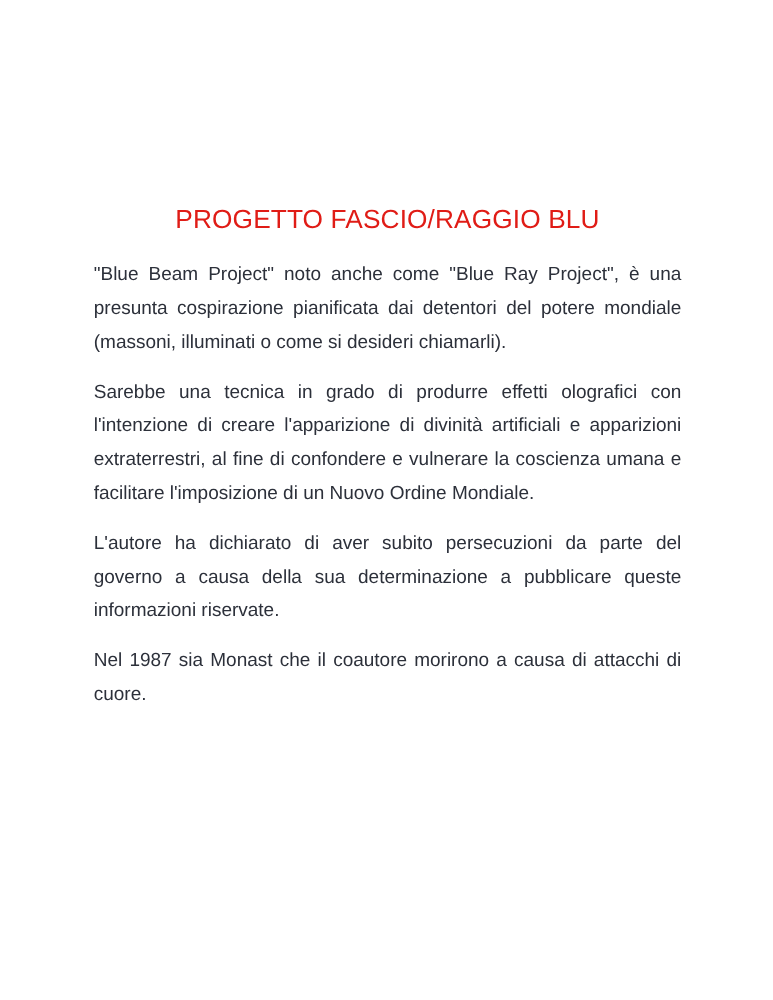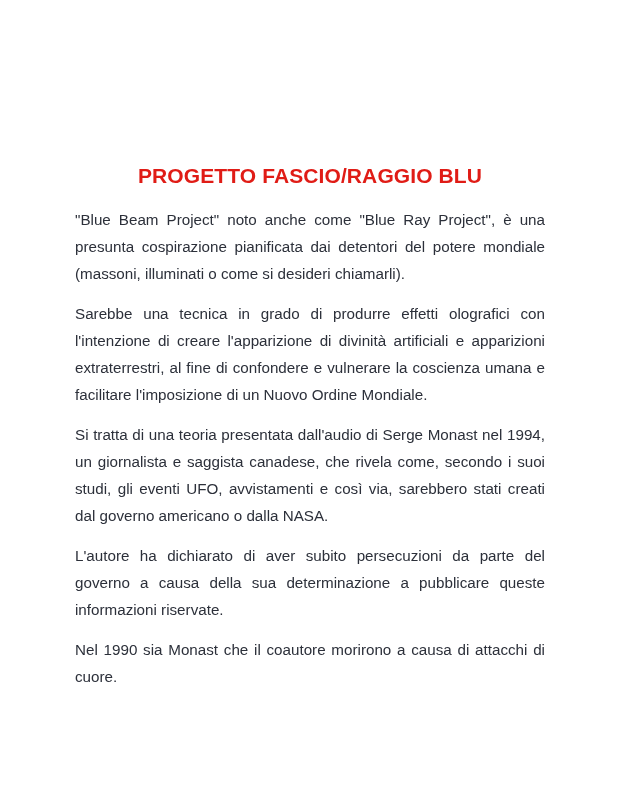--- a/index.html
+++ b/index.html
@@ -33,21 +33,21 @@
   .doc-title {
     margin: 0;
     padding: 0;
     position: absolute;
     left: 0;
     top: 163px;
     width: 470px;
     text-align: center;
     font-family: "Liberation Sans", sans-serif;
     font-size: 21px;
-    font-weight: bold;
+    font-weight: normal;
     letter-spacing: 0.1px;
     color: #e01c16;
     line-height: 26px;
     white-space: nowrap;
   }
 
   .body-block {
     position: absolute;
     left: 0;
     top: 206px;
@@ -75,19 +75,18 @@
 <body>
 
 <div class="page">
   <div class="content">
 
     <h1 class="doc-title">PROGETTO FASCIO/RAGGIO BLU</h1>
 
     <div class="body-block">
       <p class="para">"Blue Beam Project" noto anche come "Blue Ray Project", è una presunta cospirazione pianificata dai detentori del potere mondiale (massoni, illuminati o come si desideri chiamarli).</p>
       <p class="para">Sarebbe una tecnica in grado di produrre effetti olografici con l'intenzione di creare l'apparizione di divinità artificiali e apparizioni extraterrestri, al fine di confondere e vulnerare la coscienza umana e facilitare l'imposizione di un Nuovo Ordine Mondiale.</p>
-      <p class="para">Si tratta di una teoria presentata dall'audio di Serge Monast nel 1994, un giornalista e saggista canadese, che rivela come, secondo i suoi studi, gli eventi UFO, avvistamenti e così via, sarebbero stati creati dal governo americano o dalla NASA.</p>
       <p class="para">L'autore ha dichiarato di aver subito persecuzioni da parte del governo a causa della sua determinazione a pubblicare queste informazioni riservate.</p>
-      <p class="para">Nel 1990 sia Monast che il coautore morirono a causa di attacchi di cuore.</p>
+      <p class="para">Nel 1987 sia Monast che il coautore morirono a causa di attacchi di cuore.</p>
     </div>
 
   </div>
 </div>
 
 </body></html>

